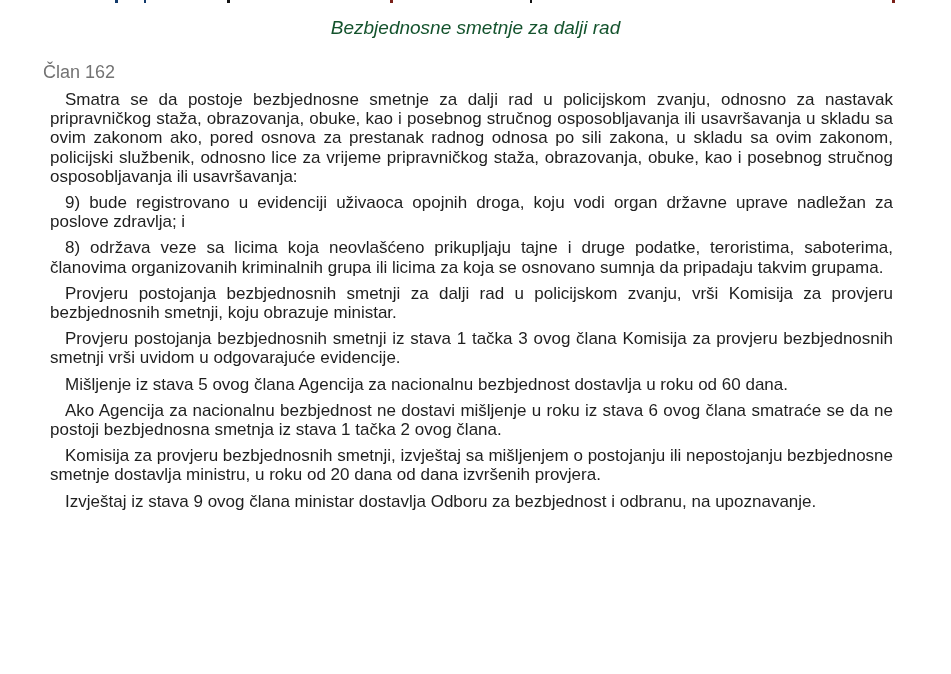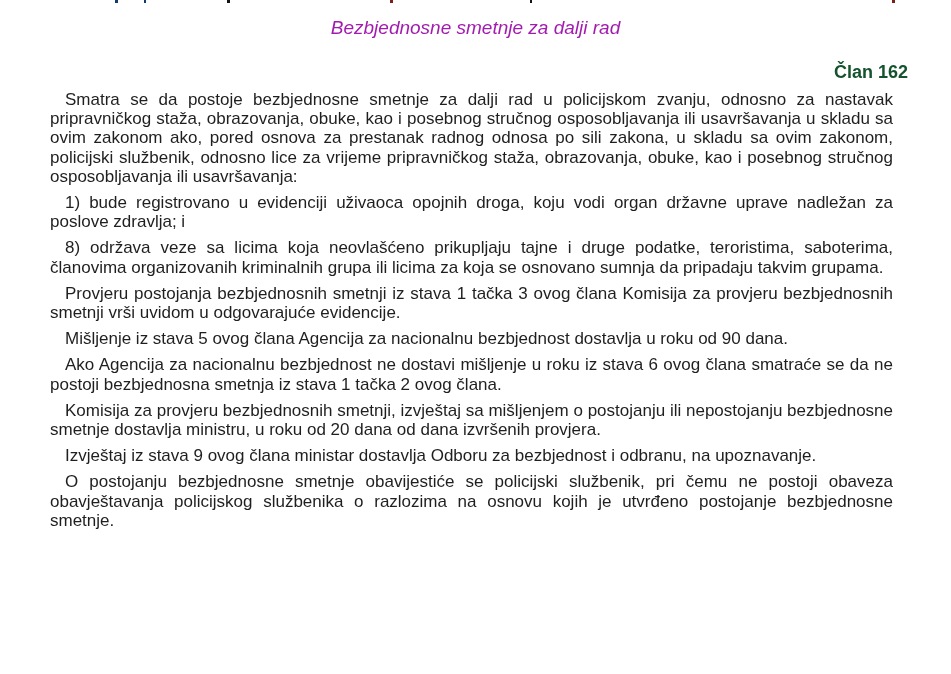--- a/index.html
+++ b/index.html
@@ -28,29 +28,29 @@
     top: 0;
     height: 3px;
   }
   .section-title {
     margin: 15px 43px 0 43px;
     text-align: center;
     font-style: italic;
     font-weight: 500;
     font-size: 19px;
     line-height: 25px;
-    color: #a21caf;
+    color: #14532d;
   }
   .article-heading {
     margin: 22px 43px 0 43px;
-    text-align: right;
-    font-weight: 700;
+    text-align: left;
+    font-weight: 400;
     font-size: 18px;
     line-height: 21px;
-    color: #14532d;
+    color: #737373;
   }
   .article-body {
     margin: 0;
     padding: 0 51px 0 43px;
     font-size: 17px;
     line-height: 19.2px;
     text-align: justify;
     text-justify: inter-word;
   }
   .article-body p {
@@ -72,23 +72,23 @@
     <span class="frag" style="left:530px;width:2px;background:#141414"></span>
     <span class="frag" style="left:892px;width:3px;background:#7a2018"></span>
   </div>
 
   <h2 class="section-title">Bezbjednosne smetnje za dalji rad</h2>
 
   <h3 class="article-heading">Član 162</h3>
 
   <div class="article-body">
     <p>Smatra se da postoje bezbjednosne smetnje za dalji rad u policijskom zvanju, odnosno za nastavak pripravničkog staža, obrazovanja, obuke, kao i posebnog stručnog osposobljavanja ili usavršavanja u skladu sa ovim zakonom ako, pored osnova za prestanak radnog odnosa po sili zakona, u skladu sa ovim zakonom, policijski službenik, odnosno lice za vrijeme pripravničkog staža, obrazovanja, obuke, kao i posebnog stručnog osposobljavanja ili usavršavanja:</p>
-    <p>1) bude registrovano u evidenciji uživaoca opojnih droga, koju vodi organ državne uprave nadležan za poslove zdravlja; i</p>
+    <p>9) bude registrovano u evidenciji uživaoca opojnih droga, koju vodi organ državne uprave nadležan za poslove zdravlja; i</p>
     <p>8) održava veze sa licima koja neovlašćeno prikupljaju tajne i druge podatke, teroristima, saboterima, članovima organizovanih kriminalnih grupa ili licima za koja se osnovano sumnja da pripadaju takvim grupama.</p>
+    <p>Provjeru postojanja bezbjednosnih smetnji za dalji rad u policijskom zvanju, vrši Komisija za provjeru bezbjednosnih smetnji, koju obrazuje ministar.</p>
     <p>Provjeru postojanja bezbjednosnih smetnji iz stava 1 tačka 3 ovog člana Komisija za provjeru bezbjednosnih smetnji vrši uvidom u odgovarajuće evidencije.</p>
-    <p>Mišljenje iz stava 5 ovog člana Agencija za nacionalnu bezbjednost dostavlja u roku od 90 dana.</p>
+    <p>Mišljenje iz stava 5 ovog člana Agencija za nacionalnu bezbjednost dostavlja u roku od 60 dana.</p>
     <p>Ako Agencija za nacionalnu bezbjednost ne dostavi mišljenje u roku iz stava 6 ovog člana smatraće se da ne postoji bezbjednosna smetnja iz stava 1 tačka 2 ovog člana.</p>
     <p>Komisija za provjeru bezbjednosnih smetnji, izvještaj sa mišljenjem o postojanju ili nepostojanju bezbjednosne smetnje dostavlja ministru, u roku od 20 dana od dana izvršenih provjera.</p>
     <p>Izvještaj iz stava 9 ovog člana ministar dostavlja Odboru za bezbjednost i odbranu, na upoznavanje.</p>
-    <p>O postojanju bezbjednosne smetnje obavijestiće se policijski službenik, pri čemu ne postoji obaveza obavještavanja policijskog službenika o razlozima na osnovu kojih je utvrđeno postojanje bezbjednosne smetnje.</p>
   </div>
 
 </div>
 
 </body></html>

